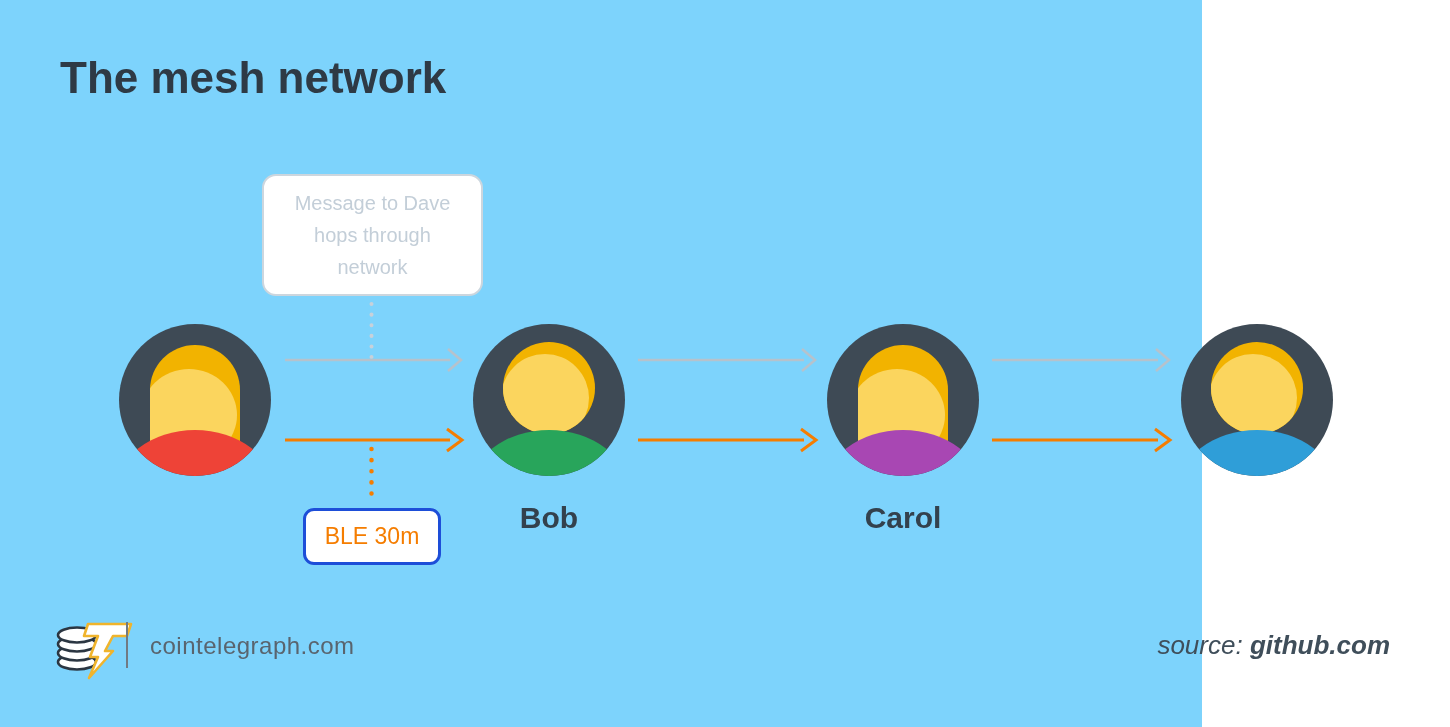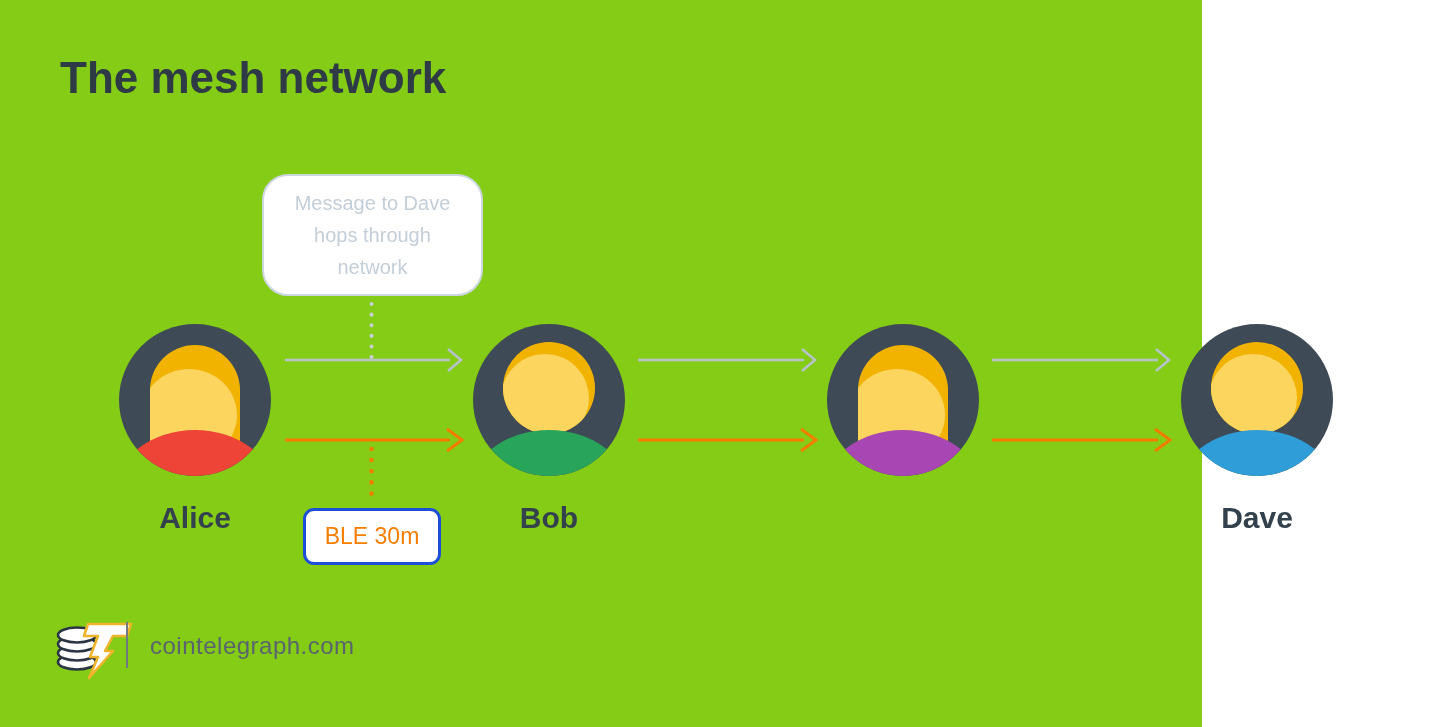--- a/index.html
+++ b/index.html
@@ -1,27 +1,27 @@
 <!DOCTYPE html>
 <html><head>
 <meta charset="utf-8">
 <style>
   * { margin: 0; padding: 0; box-sizing: border-box; }
   html, body { width: 1450px; height: 727px; background: #ffffff; overflow: hidden; }
   body { font-family: "Liberation Sans", sans-serif; }
-  .stage { position: relative; width: 1202px; height: 727px; background: #84cc16; }
+  .stage { position: relative; width: 1202px; height: 727px; background: #7dd3fc; }
 
   .page-title {
     position: absolute; left: 60px; top: 53px;
     font-size: 44px; font-weight: 700; color: #2e3a45; letter-spacing: 0px;
   }
 
   .callout {
     position: absolute; left: 262px; top: 174px; width: 221px; height: 122px;
-    border: 2px solid #ccd6de; border-radius: 26px;
+    border: 2px solid #ccd6de; border-radius: 14px;
     display: flex; align-items: center; justify-content: center; text-align: center;
     color: #c3ced8; font-size: 20px; line-height: 32px; padding: 0 14px;
     background: #ffffff;
   }
 
   .connector-layer {
     position: absolute; left: 0; top: 0; width: 1450px; height: 727px;
     pointer-events: none;
   }
 
@@ -154,33 +154,36 @@
     <circle cx="76" cy="76" r="76" fill="#3e4a55"></circle>
     <g clip-path="url(#c3)">
       <circle cx="76" cy="64" r="46" fill="#f2b300"></circle>
       <g clip-path="url(#m3)">
         <circle cx="72" cy="74" r="44" fill="#fbd55e"></circle>
       </g>
       <ellipse cx="76" cy="168" rx="80" ry="62" fill="#2f9ed8"></ellipse>
     </g>
   </svg>
 
-  <div class="person-name n0">Alice</div>
   <div class="person-name n1">Bob</div>
-  <div class="person-name n3">Dave</div>
+  <div class="person-name n2">Carol</div>
 
   <div class="ble-box">BLE 30m</div>
 
   <div class="footer">
     <svg class="footer-logo" width="84" height="64" viewBox="0 0 84 64">
       <g fill="#ffffff" stroke-width="2.6">
         <ellipse cx="25" cy="46" rx="19" ry="7.5" stroke="#2b3642"></ellipse>
         <ellipse cx="25" cy="37" rx="19" ry="7.5" stroke="#2b3642"></ellipse>
         <ellipse cx="25" cy="28" rx="19" ry="7.5" stroke="#2b3642"></ellipse>
         <ellipse cx="25" cy="19" rx="19" ry="7.5" stroke="#2b3642"></ellipse>
       </g>
       <path d="M36 8 L79 8 L75 20 L61 20 L53 35 L61 35 L37 62 L46 41 L38 41 L46 20 L32 20 Z" fill="#ffffff" stroke-width="2.6" stroke-linejoin="round" stroke="#f0b42c"></path>
     </svg>
     <div class="footer-divider"></div>
     <span class="footer-brand">cointelegraph.com</span>
+    <span class="footer-source">
+      <span class="src-label">source:</span>
+      <span class="src-value">github.com</span>
+    </span>
   </div>
 
 </div>
 
 </body></html>

